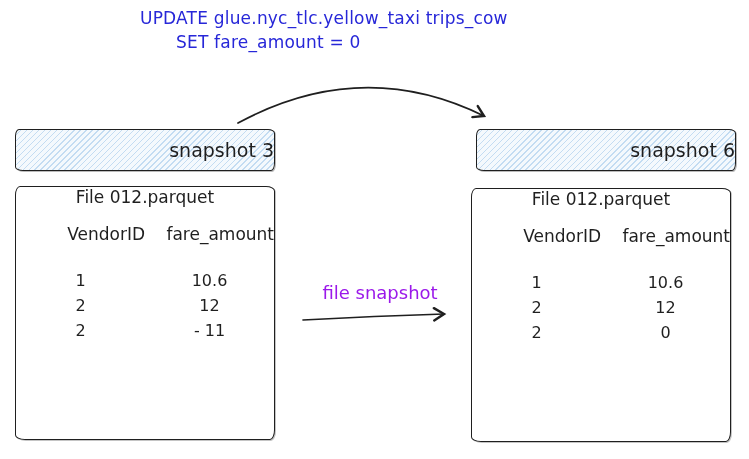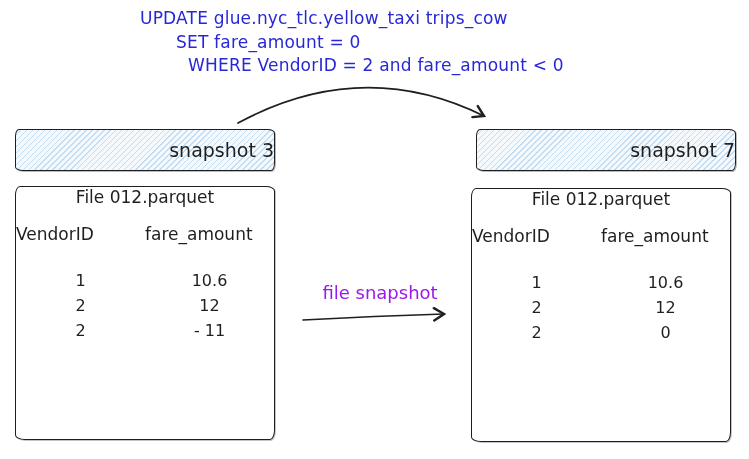--- a/index.html
+++ b/index.html
@@ -64,21 +64,21 @@
     text-align:center;
     font-size:17px;
     font-weight:500;
   }
   .file-header{
     display:flex;
     margin-top:17px;
     font-size:17px;
     font-weight:500;
   }
-  .file-header span{flex:1;text-align:left;}
+  .file-header span{flex:1;text-align:right;}
   .file-rows{margin-top:27px;}
   .file-row{display:flex;height:25px;font-size:16px;}
   .file-row span{flex:1;text-align:center;}
 
   
   .arrow-label{
     position:absolute;
     left:305px;top:282px;width:150px;
     text-align:center;
     color:var(--annotation-color);
@@ -86,37 +86,36 @@
     font-weight:500;
   }
 </style>
 </head>
 <body>
 
 <div class="canvas">
 
   <div class="sql-line sql-l1">UPDATE glue.nyc_tlc.yellow_taxi trips_cow</div>
   <div class="sql-line sql-l2">SET fare_amount = 0</div>
-  <div class="sql-line sql-l3">WHERE VendorID = 2 and fare_amount &lt; 0</div>
 
   <svg class="arrows" width="749" height="459" viewBox="0 0 749 459">
     <defs>
       <marker id="ah" viewBox="0 0 10 10" refX="7.5" refY="5" markerWidth="9" markerHeight="9" orient="auto">
         <path d="M1,1 L7.5,5 L1,9" fill="none" stroke="#1f1f1f" stroke-width="1.6" stroke-linecap="round"></path>
       </marker>
     </defs>
     <path d="M238,123 Q362,56 484,116" fill="none" stroke="#1f1f1f" stroke-width="1.7" stroke-linecap="round" marker-end="url(#ah)"></path>
     <path d="M303,320 Q375,316 444,314" fill="none" stroke="#1f1f1f" stroke-width="1.7" stroke-linecap="round" marker-end="url(#ah)"></path>
   </svg>
 
   <div class="snapshot-bar snapshot-left">
     <span>snapshot 3</span>
   </div>
   <div class="snapshot-bar snapshot-right">
-    <span>snapshot 7</span>
+    <span>snapshot 6</span>
   </div>
 
   <div class="file-box file-left">
     <div class="file-title">File 012.parquet</div>
     <div class="file-header">
       <span>VendorID</span>
       <span>fare_amount</span>
     </div>
     <div class="file-rows">
       <div class="file-row">

